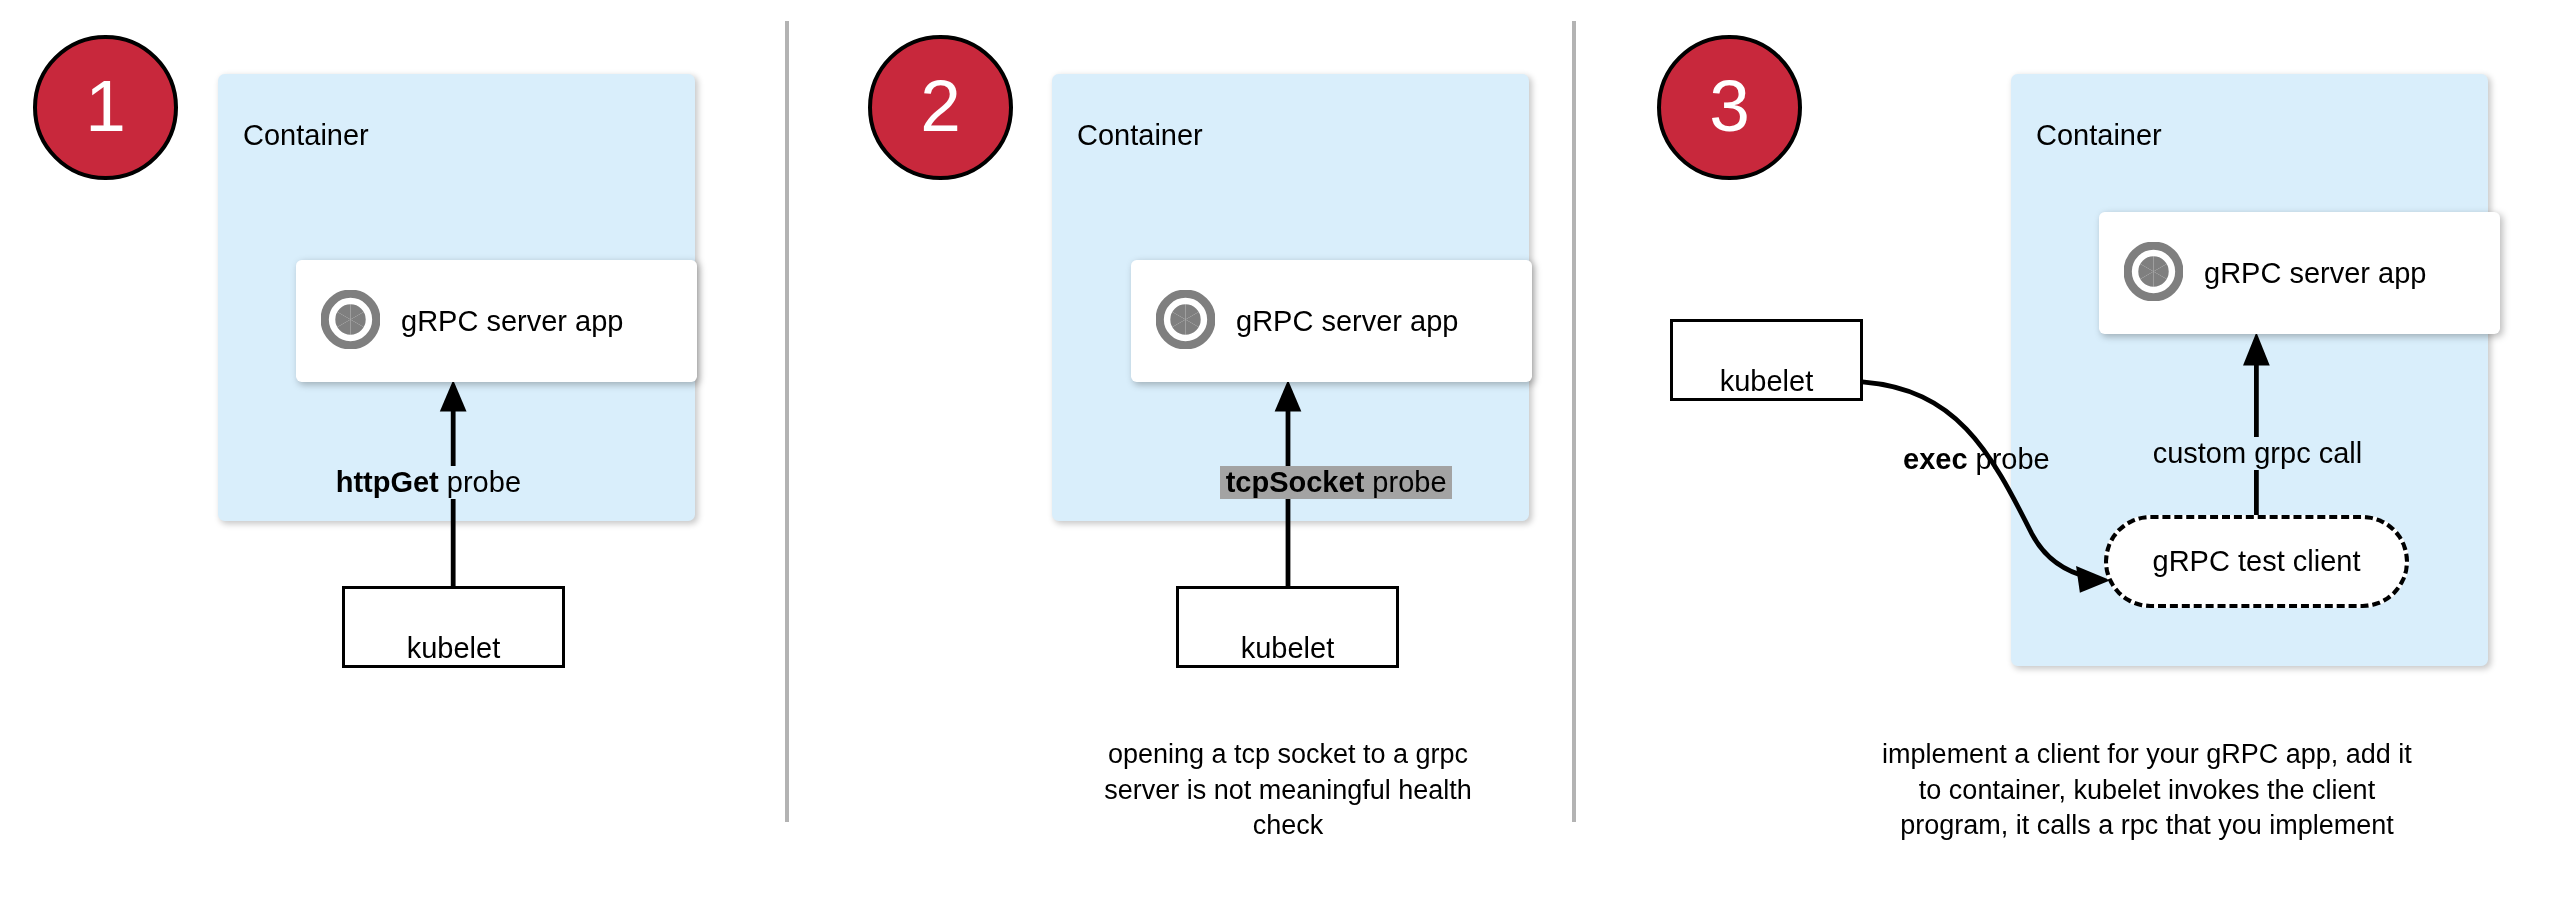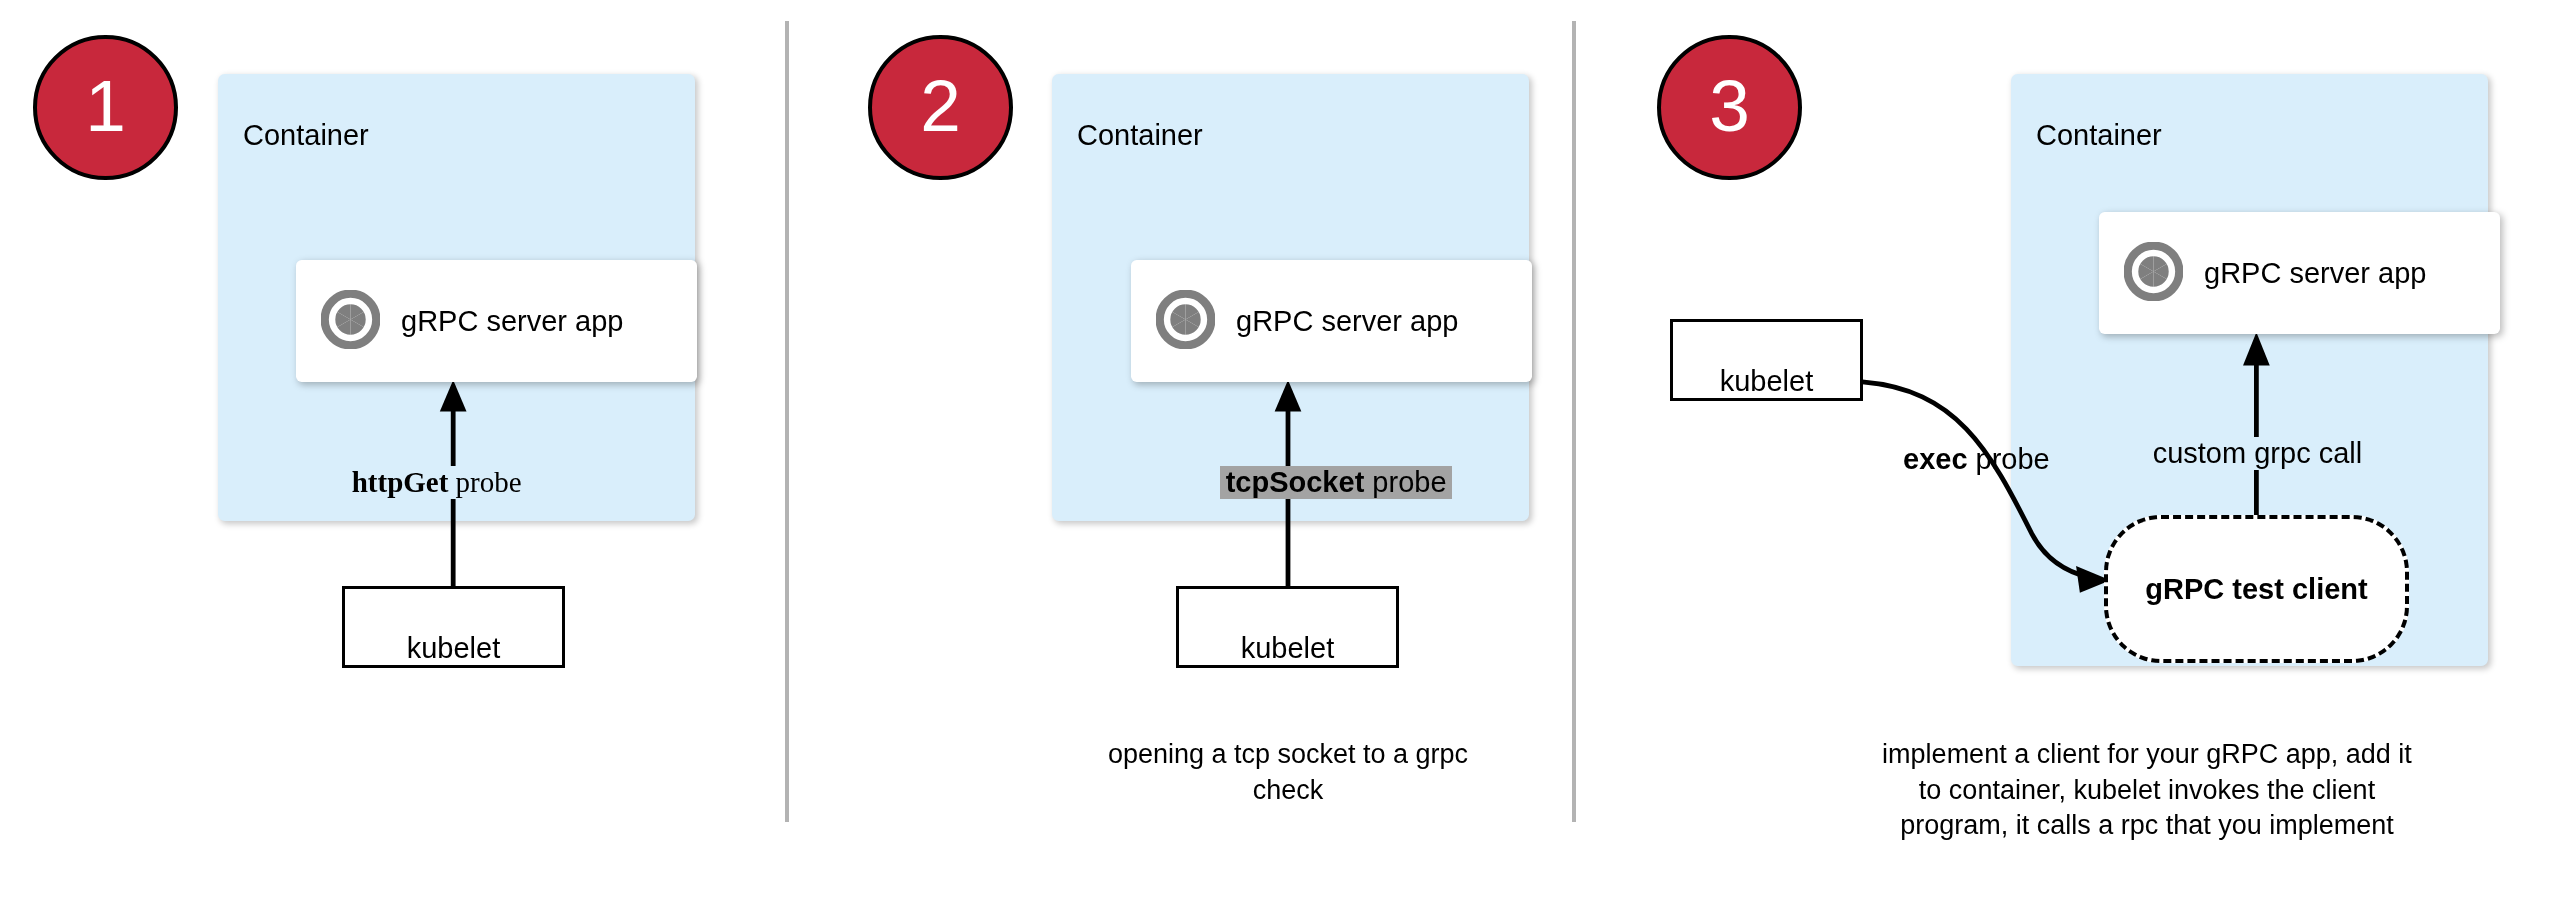--- a/index.html
+++ b/index.html
@@ -107,21 +107,21 @@
           <path d="M32 50 A18 18 0 0 1 16.4 41 L32 32 Z"></path>
           <path d="M16.4 41 A18 18 0 0 1 16.4 23 L32 32 Z"></path>
           <path d="M16.4 23 A18 18 0 0 1 32 14 L32 32 Z"></path>
         </g>
         <circle cx="32" cy="32" r="18" fill="none" stroke="#ffffff" stroke-width="3"></circle>
       </svg>
     </span>
     <span class="app-card-label">gRPC server app</span>
   </div>
 
-  <div class="edge-label" style="left:346px;top:466px;background:#d9eefb;padding:0 5.7px;font-family:Liberation Serif, serif;">
+  <div class="edge-label" style="left:330px;top:466px;background:#d9eefb;padding:0 5.7px;">
     <b>httpGet</b><span> probe</span>
   </div>
 
   <div class="plain-box" style="left:342px;top:586px;width:223px;height:82px;">
     <span>kubelet</span>
   </div>
 
 
   <div class="badge" style="left:868px;top:35px;">
     <span class="badge-num">2</span>
@@ -158,20 +158,21 @@
     <b>tcpSocket</b><span> probe</span>
   </div>
 
   <div class="plain-box" style="left:1176px;top:586px;width:223px;height:82px;">
     <span>kubelet</span>
   </div>
 
   <div class="caption" style="left:959px;top:737px;width:658px;">
 
     <div>opening a tcp socket to a grpc</div>
+    <div>server is not meaningful health</div>
     <div>check</div>
   </div>
 
   <div class="badge" style="left:1657px;top:35px;">
     <span class="badge-num">3</span>
   </div>
 
   <div class="container-box" style="left:2011px;top:74px;width:477px;height:592px;">
     <div class="container-label">Container</div>
   </div>
@@ -209,21 +210,21 @@
   </div>
 
   <div class="plain-box" style="left:1670px;top:319px;width:193px;height:82px;">
     <span>kubelet</span>
   </div>
 
   <div class="edge-label" style="left:1903px;top:443px;">
     <b>exec</b><span> probe</span>
   </div>
 
-  <div class="dashed-pill" style="left:2104px;top:515px;width:305px;height:148px;font-weight:bold;">
+  <div class="dashed-pill" style="left:2104px;top:515px;width:305px;height:93px;">
     <span>gRPC test client</span>
   </div>
 
   <div class="caption" style="left:1794px;top:737px;width:706px;">
     <div>implement a client for your gRPC app, add it</div>
     <div>to container, kubelet invokes the client</div>
     <div>program, it calls a rpc that you implement</div>
   </div>
 
 </div>

